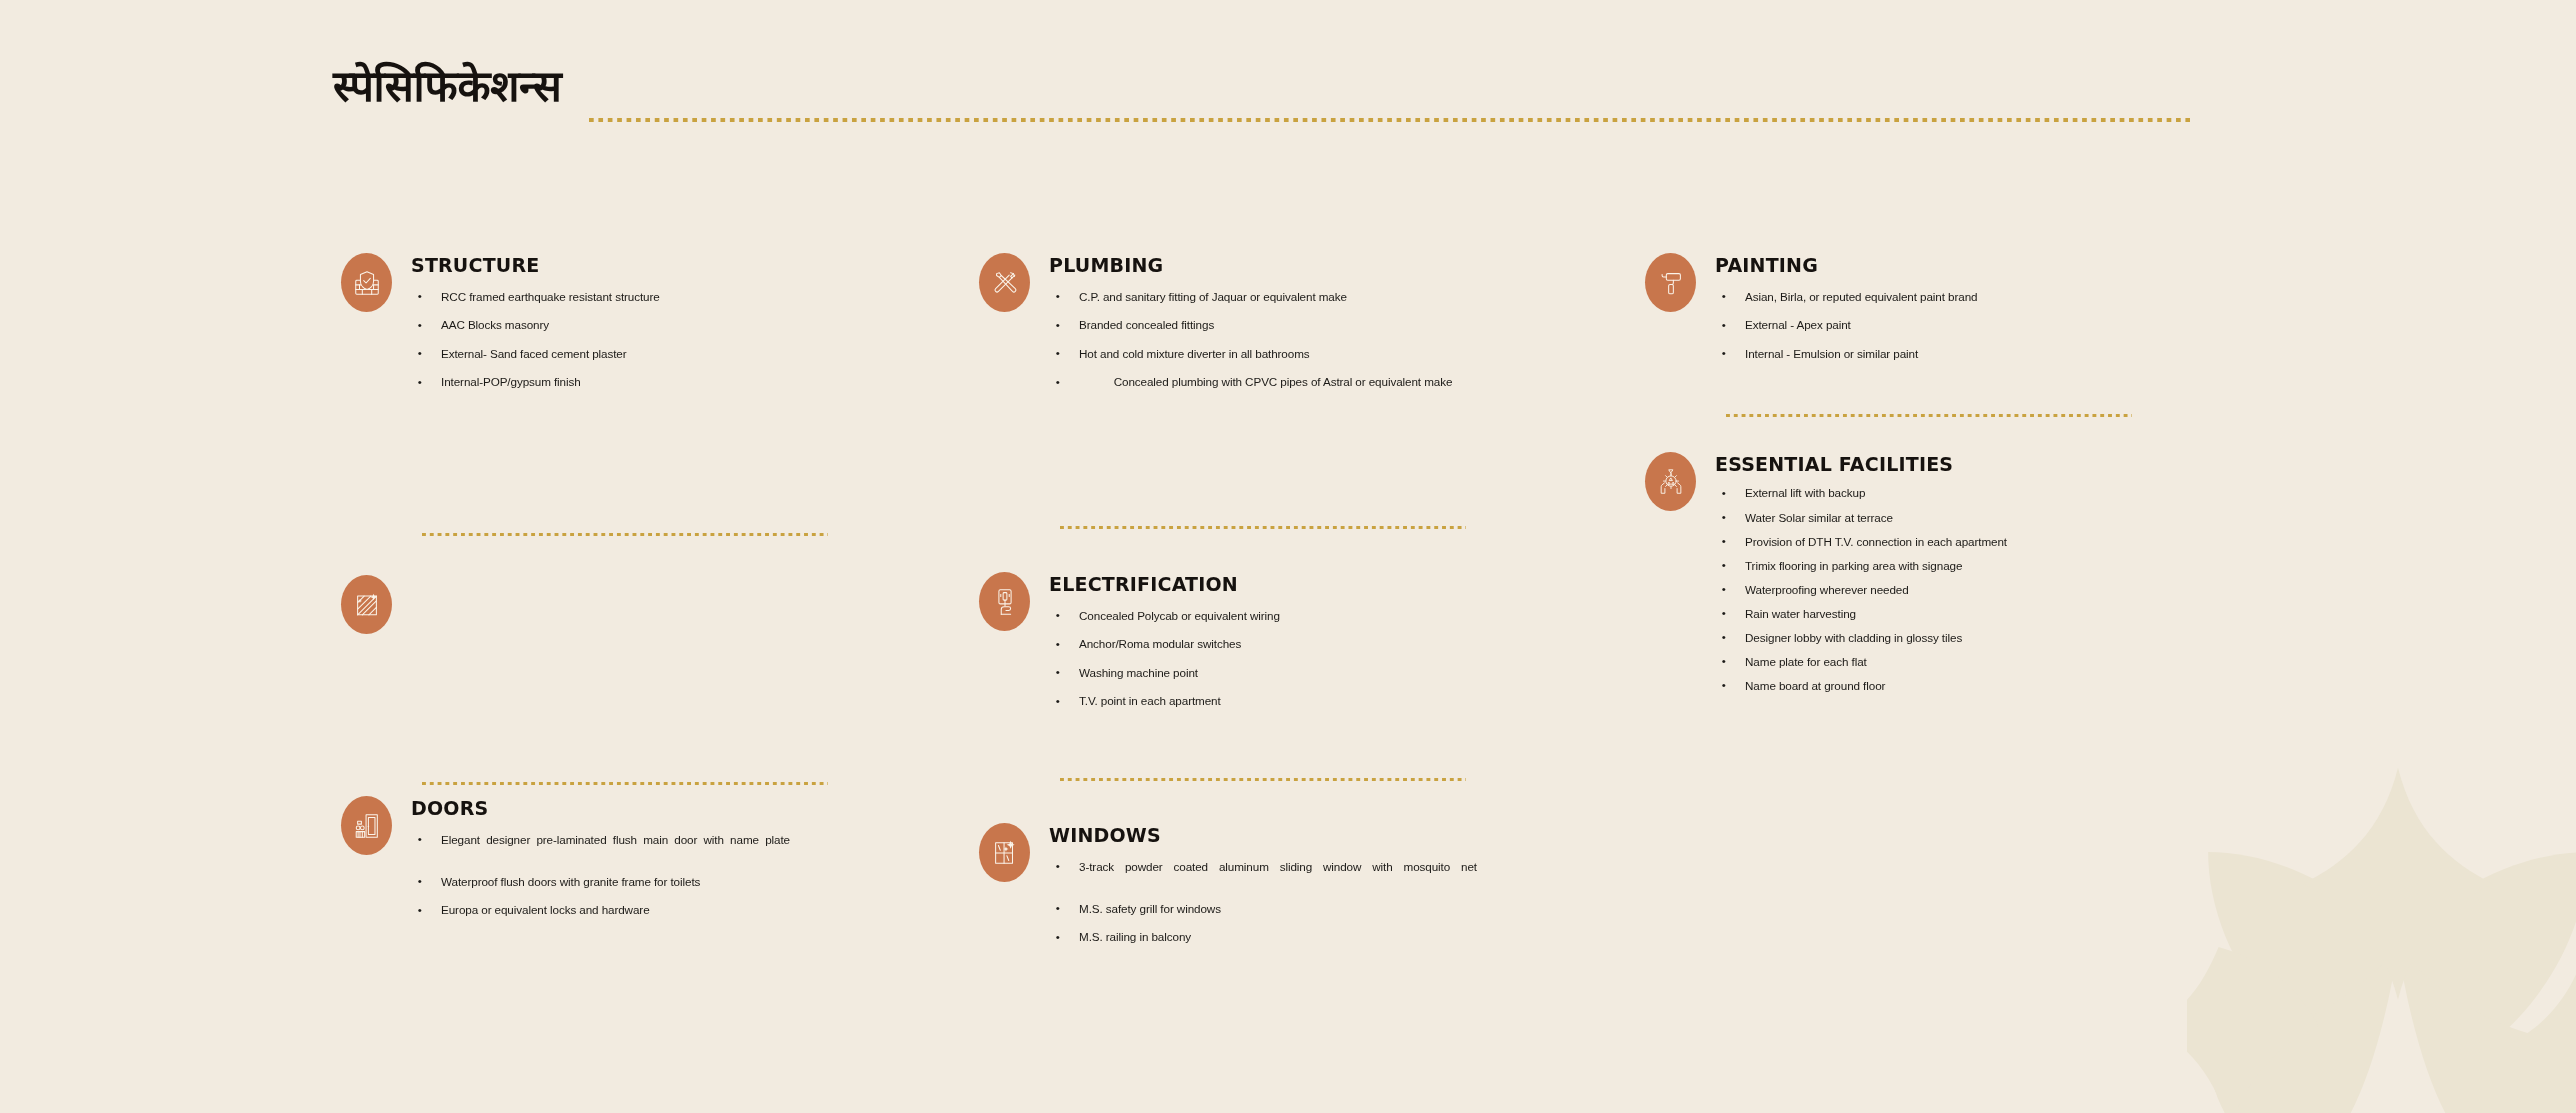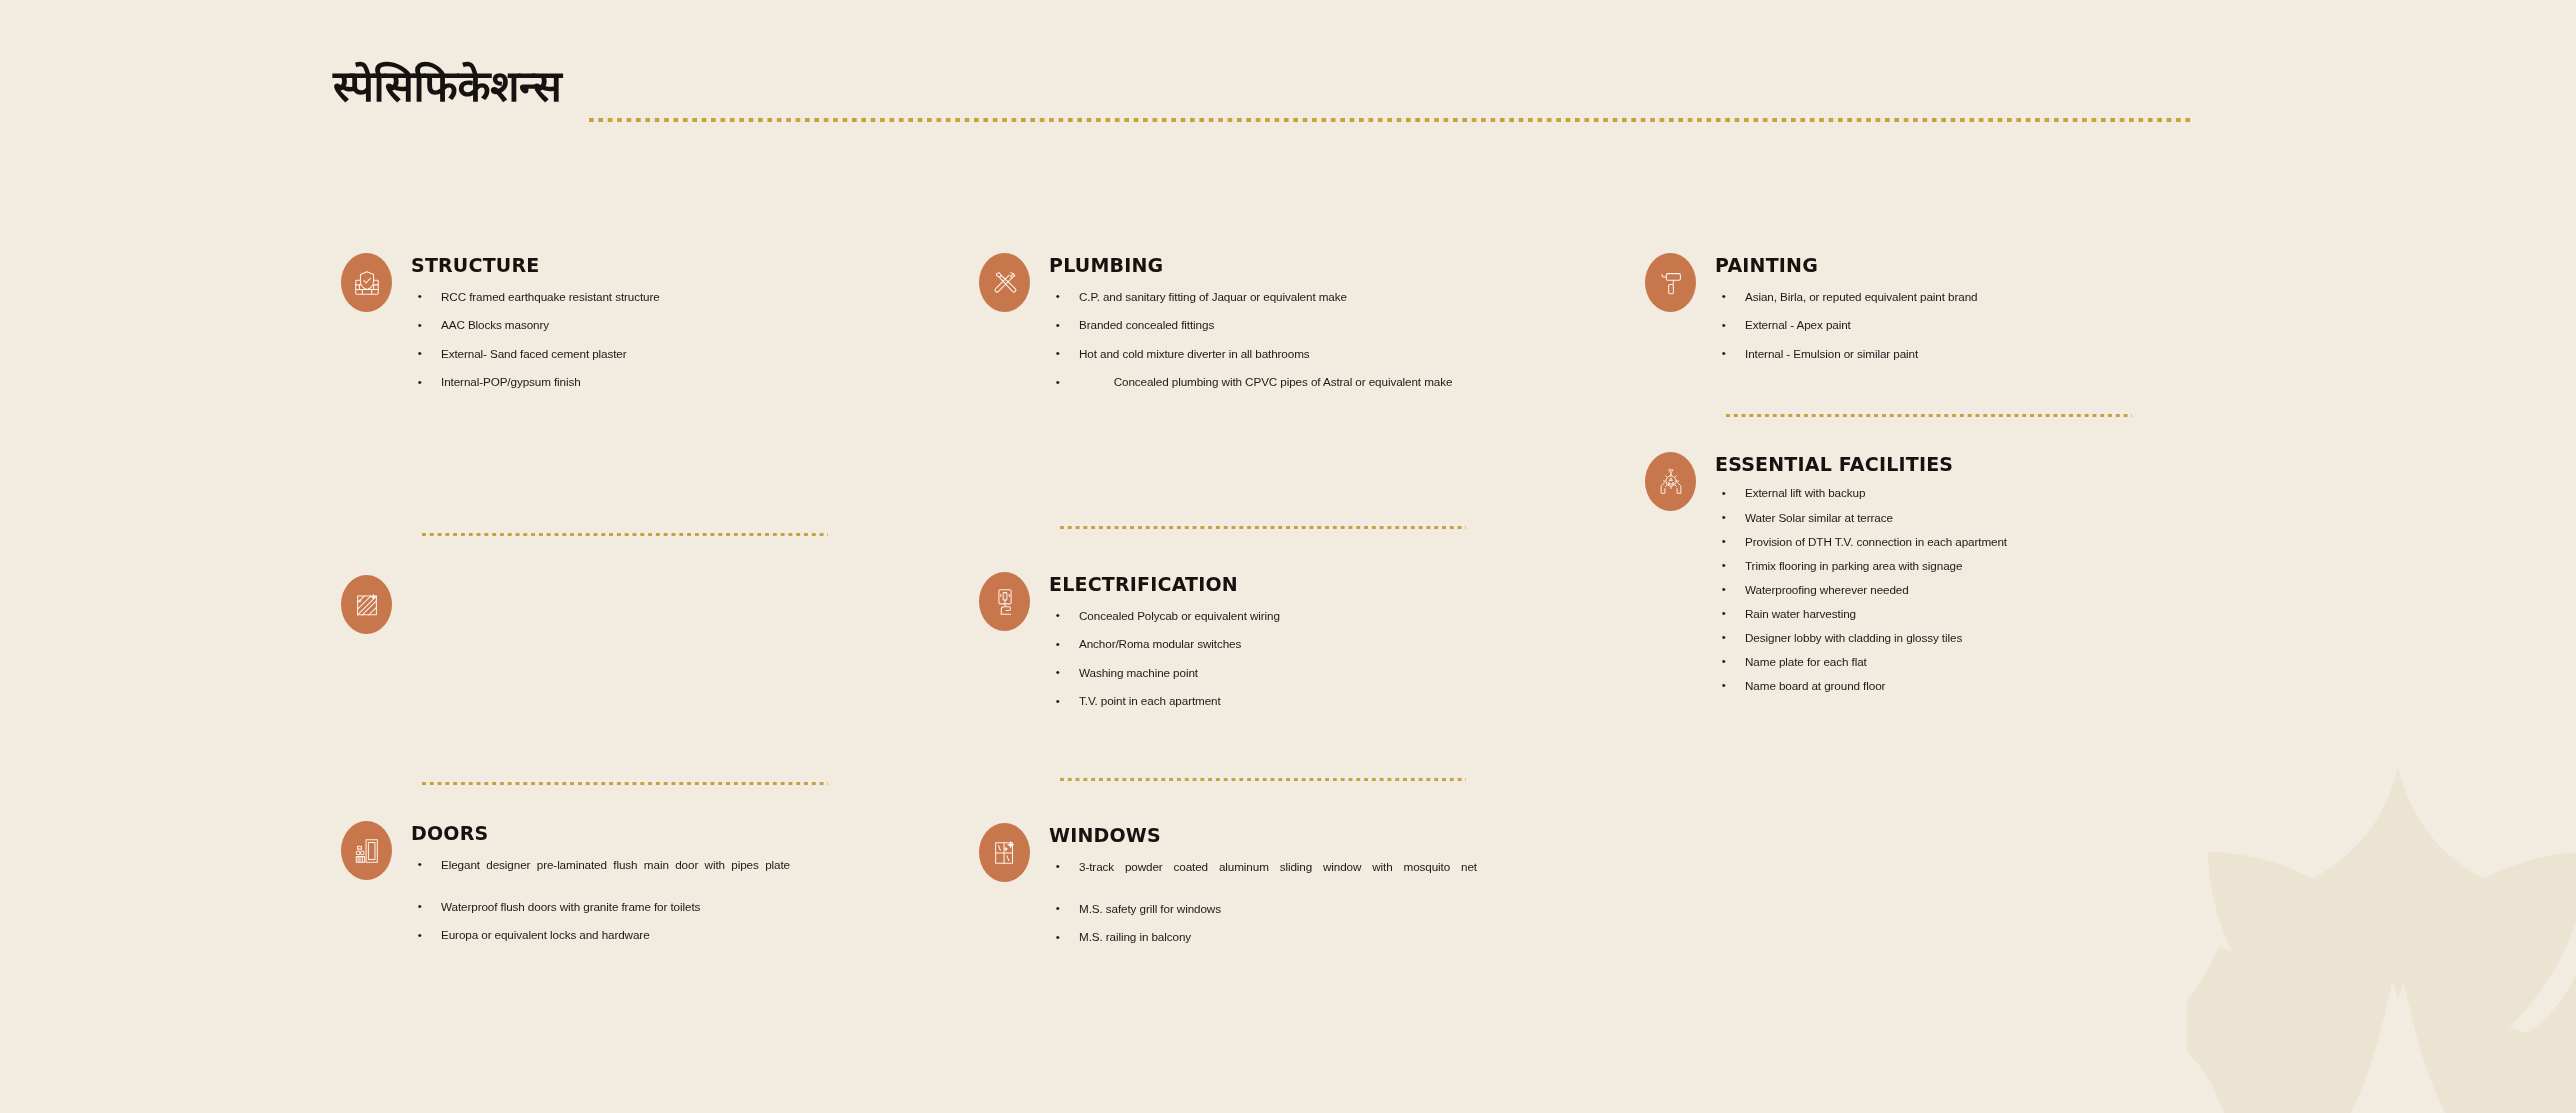--- a/index.html
+++ b/index.html
@@ -188,37 +188,37 @@
           <rect x="12" y="13" width="40" height="40"></rect>
           <path d="M12 27 L26 13 M12 41 L40 13 M12 53 L52 13 M22 53 L52 23 M36 53 L52 37"></path>
           <path d="M46 8 l2 5 5 2 -5 2 -2 5 -2 -5 -5 -2 5 -2 Z" fill="#FBF4EA" stroke="none"></path>
           <path d="M17 19 l1.3 3 3 1.3 -3 1.3 -1.3 3 -1.3 -3 -3 -1.3 3 -1.3 Z" fill="#FBF4EA" stroke="none"></path>
         </svg>
       </div>
     </div>
 
     <div class="divider" style="top:782px;"></div>
 
-    <div class="spec-block" id="blk-doors" style="top:821px;">
+    <div class="spec-block" id="blk-doors" style="top:796px;">
       <div class="spec-icon">
         <svg viewBox="0 0 64 64" fill="none" stroke="#FBF4EA" stroke-width="2.2" stroke-linecap="round" stroke-linejoin="round">
           <rect x="30" y="8" width="24" height="48"></rect>
           <rect x="35" y="14" width="14" height="36"></rect>
           <circle cx="35" cy="33" r="1.6" fill="#FBF4EA" stroke="none"></circle>
           <rect x="12" y="22" width="8" height="6"></rect>
           <circle cx="13" cy="36" r="4"></circle>
             <circle cx="22" cy="36" r="4"></circle>
           <path d="M9 44 h18 v12 h-18 Z"></path>
           <path d="M13 44 v12 M17 44 v12 M22 44 v12"></path>
         </svg>
       </div>
       <div class="spec-body">
         <div class="spec-heading">DOORS</div>
         <ul class="spec-list">
-          <li class="spec-item justify" style="width:389px;">Elegant designer pre-laminated flush main door with pipes plate</li>
+          <li class="spec-item justify" style="width:389px;">Elegant designer pre-laminated flush main door with name plate</li>
           <li class="spec-item">Waterproof flush doors with granite frame for toilets</li>
           <li class="spec-item">Europa or equivalent locks and hardware</li>
         </ul>
       </div>
     </div>
 
   </div>
 
   <div class="column" id="col-2">
 

